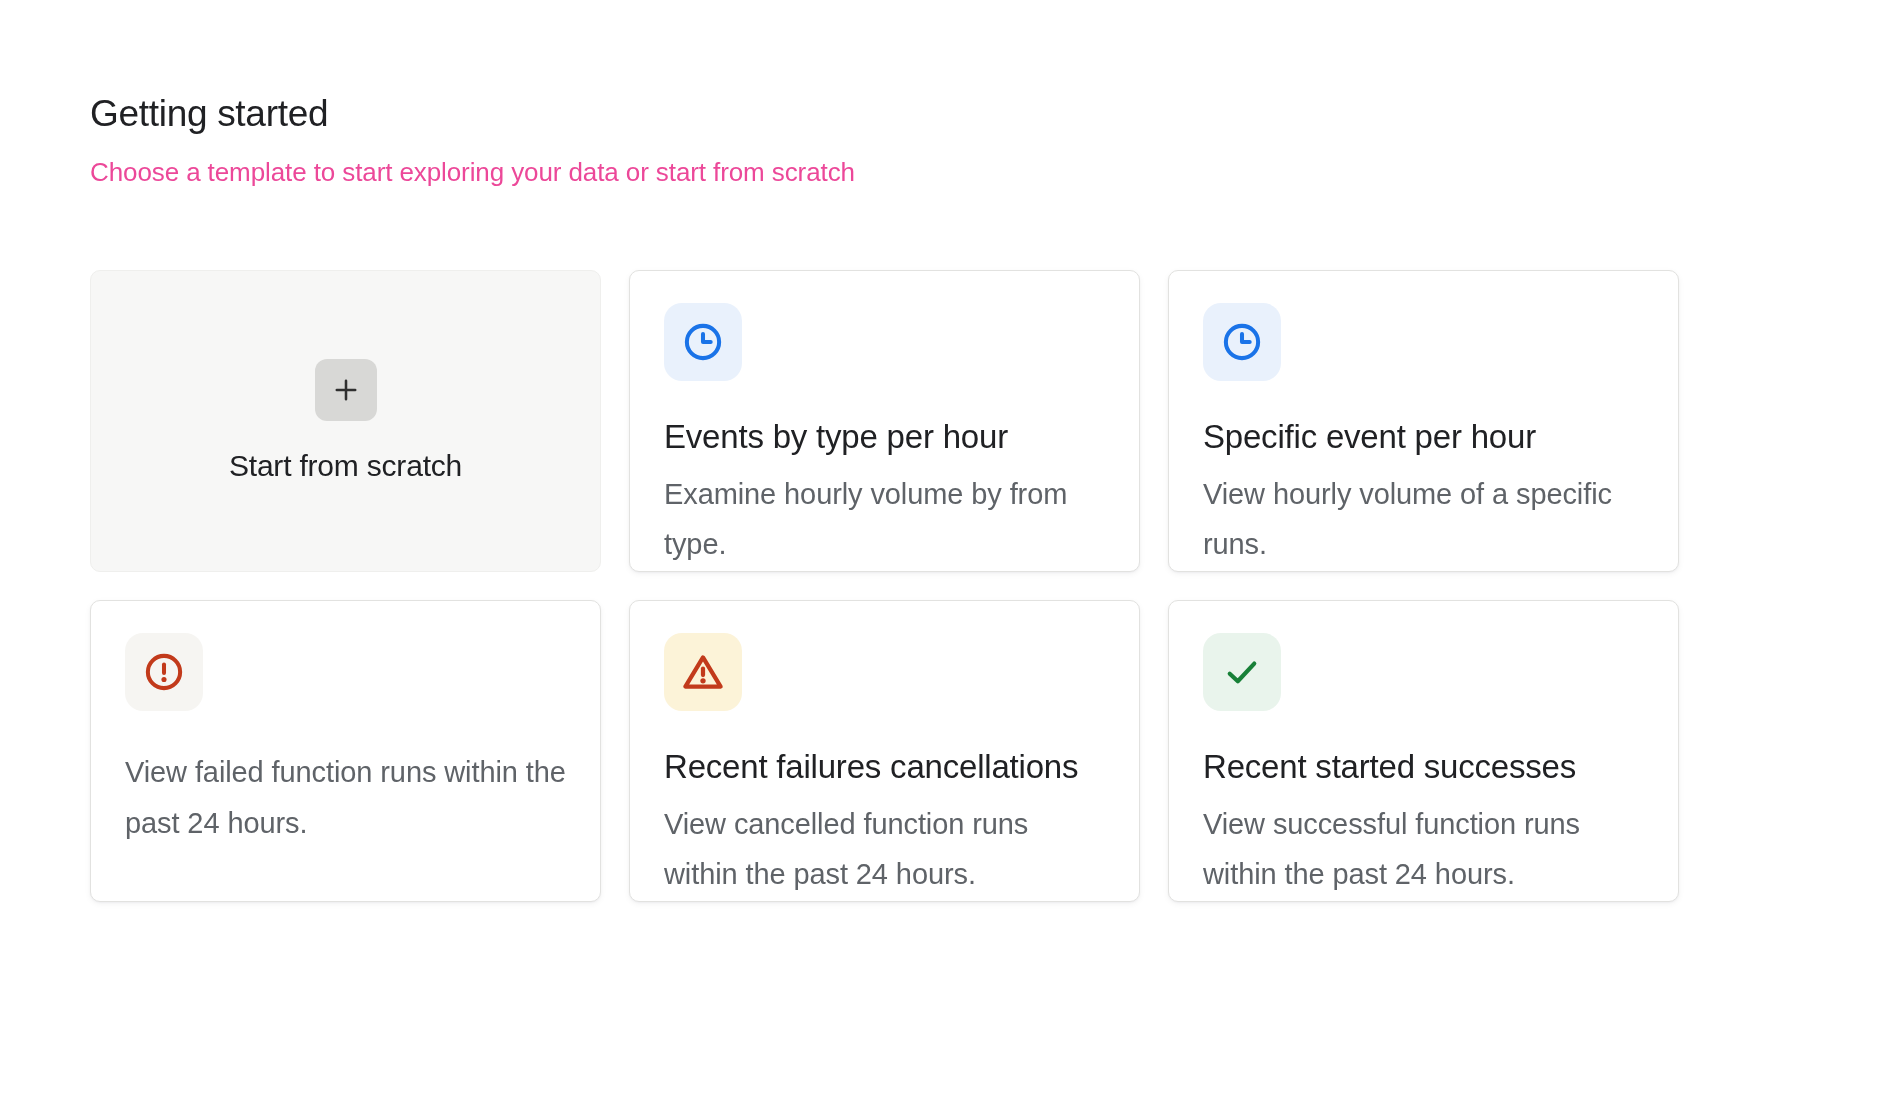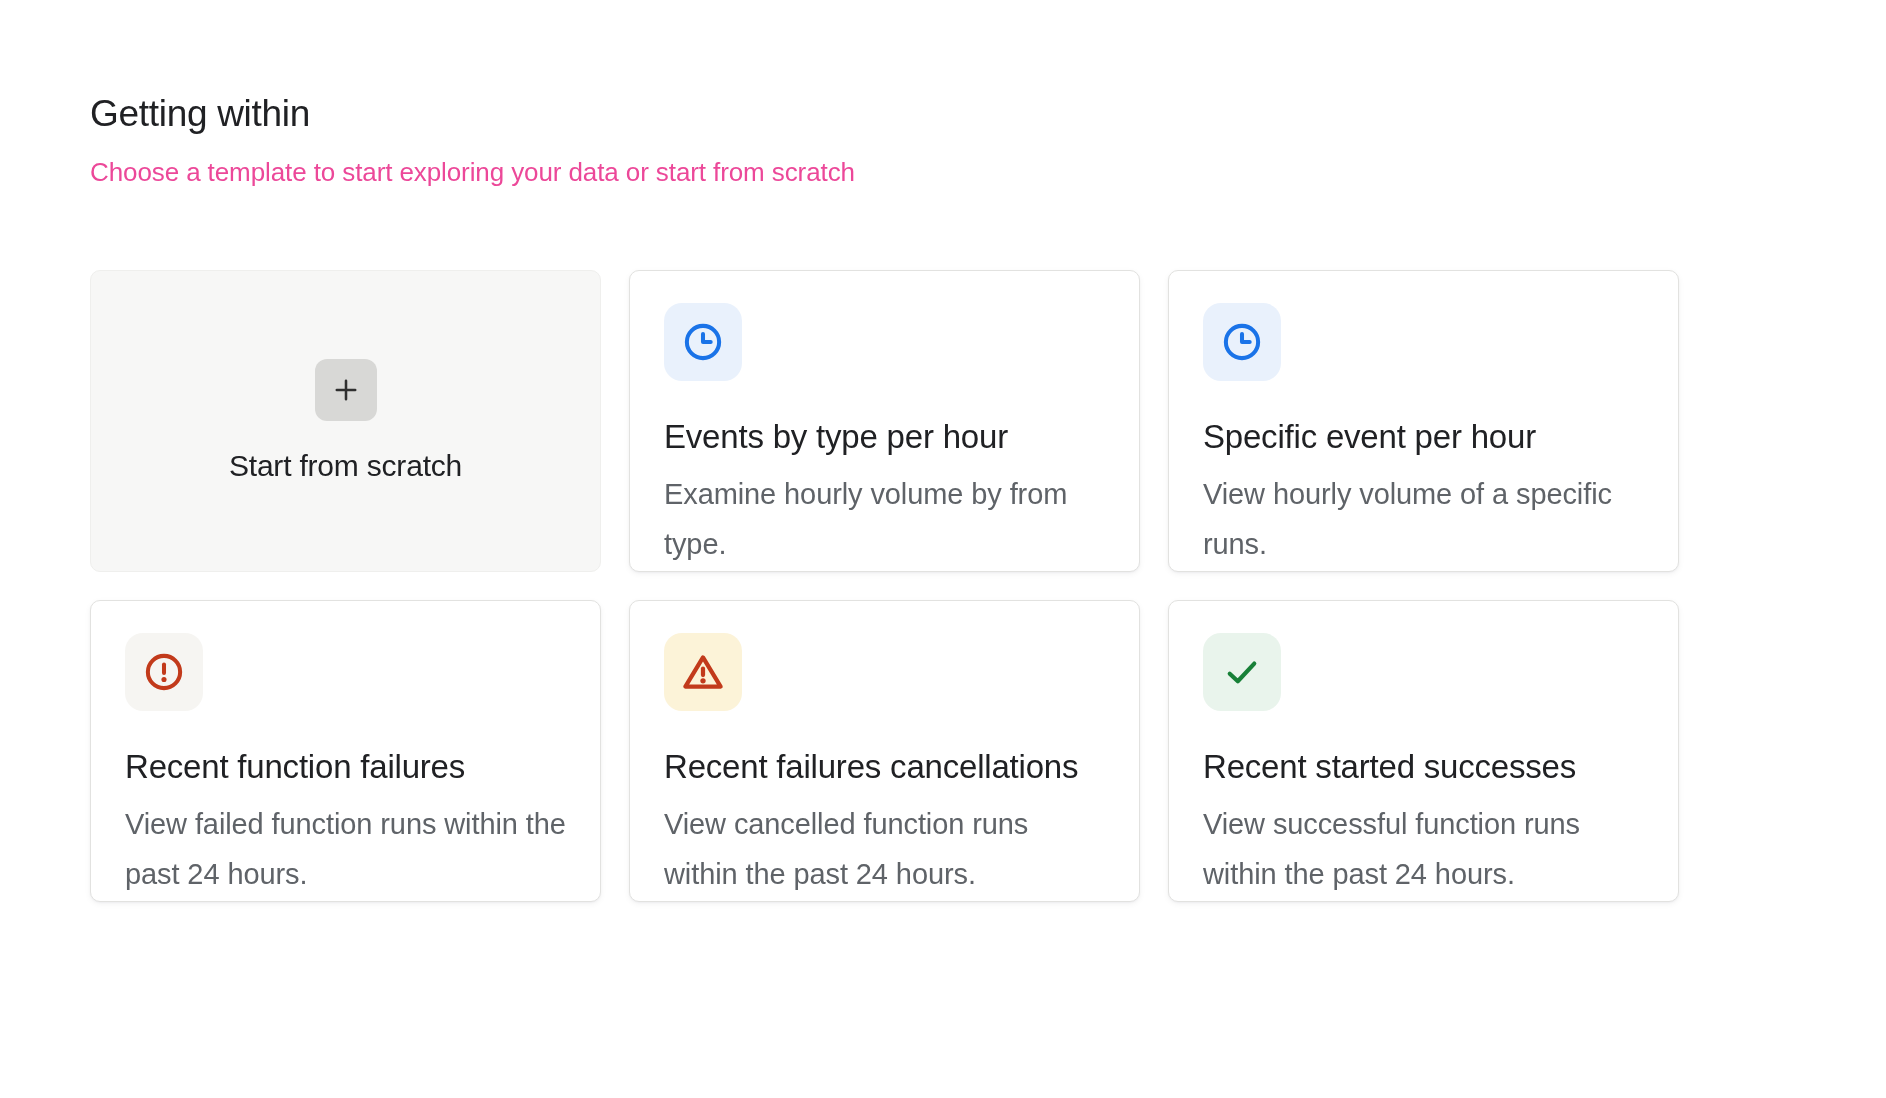--- a/index.html
+++ b/index.html
@@ -102,21 +102,21 @@
     line-height: 1.74;
     margin: 0;
   }
   svg { display: block; }
 </style>
 </head>
 <body>
 
 <div class="content">
 
-  <h1 class="page-title">Getting within</h1>
+  <h1 class="page-title">Getting started</h1>
   <p class="page-subtitle">Choose a template to start exploring your data or start from scratch</p>
 
   <div class="card-grid">
 
     <div class="card scratch" style="background-color: rgb(247, 247, 246);">
       <div class="plus-tile" style="background-color: rgb(216, 216, 214);">
         <svg width="34" height="34" viewBox="0 0 24 24" fill="none" stroke="currentColor" stroke-width="1.8" stroke-linecap="round">
           <path d="M12 5.5 V18.5 M5.5 12 H18.5"></path>
         </svg>
       </div>
@@ -146,21 +146,20 @@
     </div>
 
     <div class="card template">
       <div class="icon-box" style="background-color: rgb(246, 245, 242); color: rgb(194, 58, 27);">
         <svg width="44" height="44" viewBox="0 0 24 24" fill="none" stroke="currentColor" stroke-width="2.2" stroke-linecap="round" stroke-linejoin="round">
           <circle cx="12" cy="12" r="8.8"></circle>
           <path d="M12 7.9 V12.6"></path>
           <path d="M12 16.1 V16.12" stroke-width="2.8"></path>
         </svg>
       </div>
-      <h2 class="card-title">Recent function failures</h2>
       <p class="card-desc">View failed function runs within the past 24 hours.</p>
     </div>
 
     <div class="card template">
       <div class="icon-box" style="background-color: rgb(252, 243, 216); color: rgb(194, 58, 27);">
         <svg width="46" height="46" viewBox="0 0 24 24" fill="none" stroke="currentColor" stroke-width="2.2" stroke-linecap="round" stroke-linejoin="round">
           <path d="M12 4.4 L21.2 19.6 H2.8 Z"></path>
           <path d="M12 10.2 V13.6"></path>
           <path d="M12 16.6 V16.62" stroke-width="2.8"></path>
         </svg>

